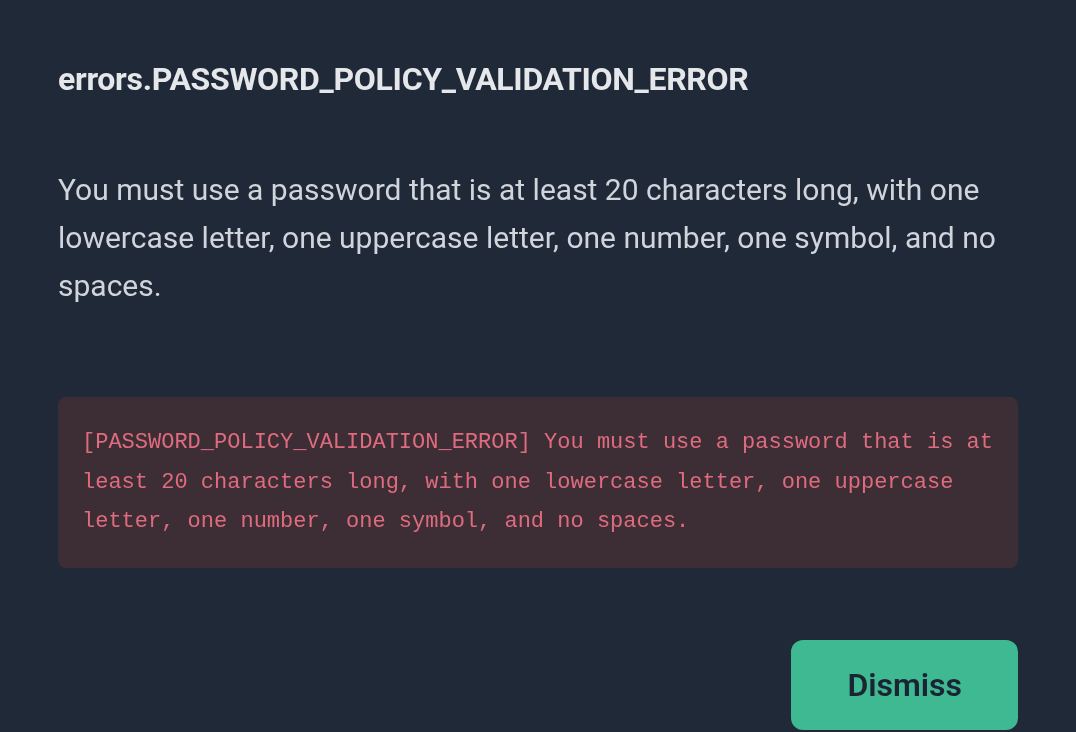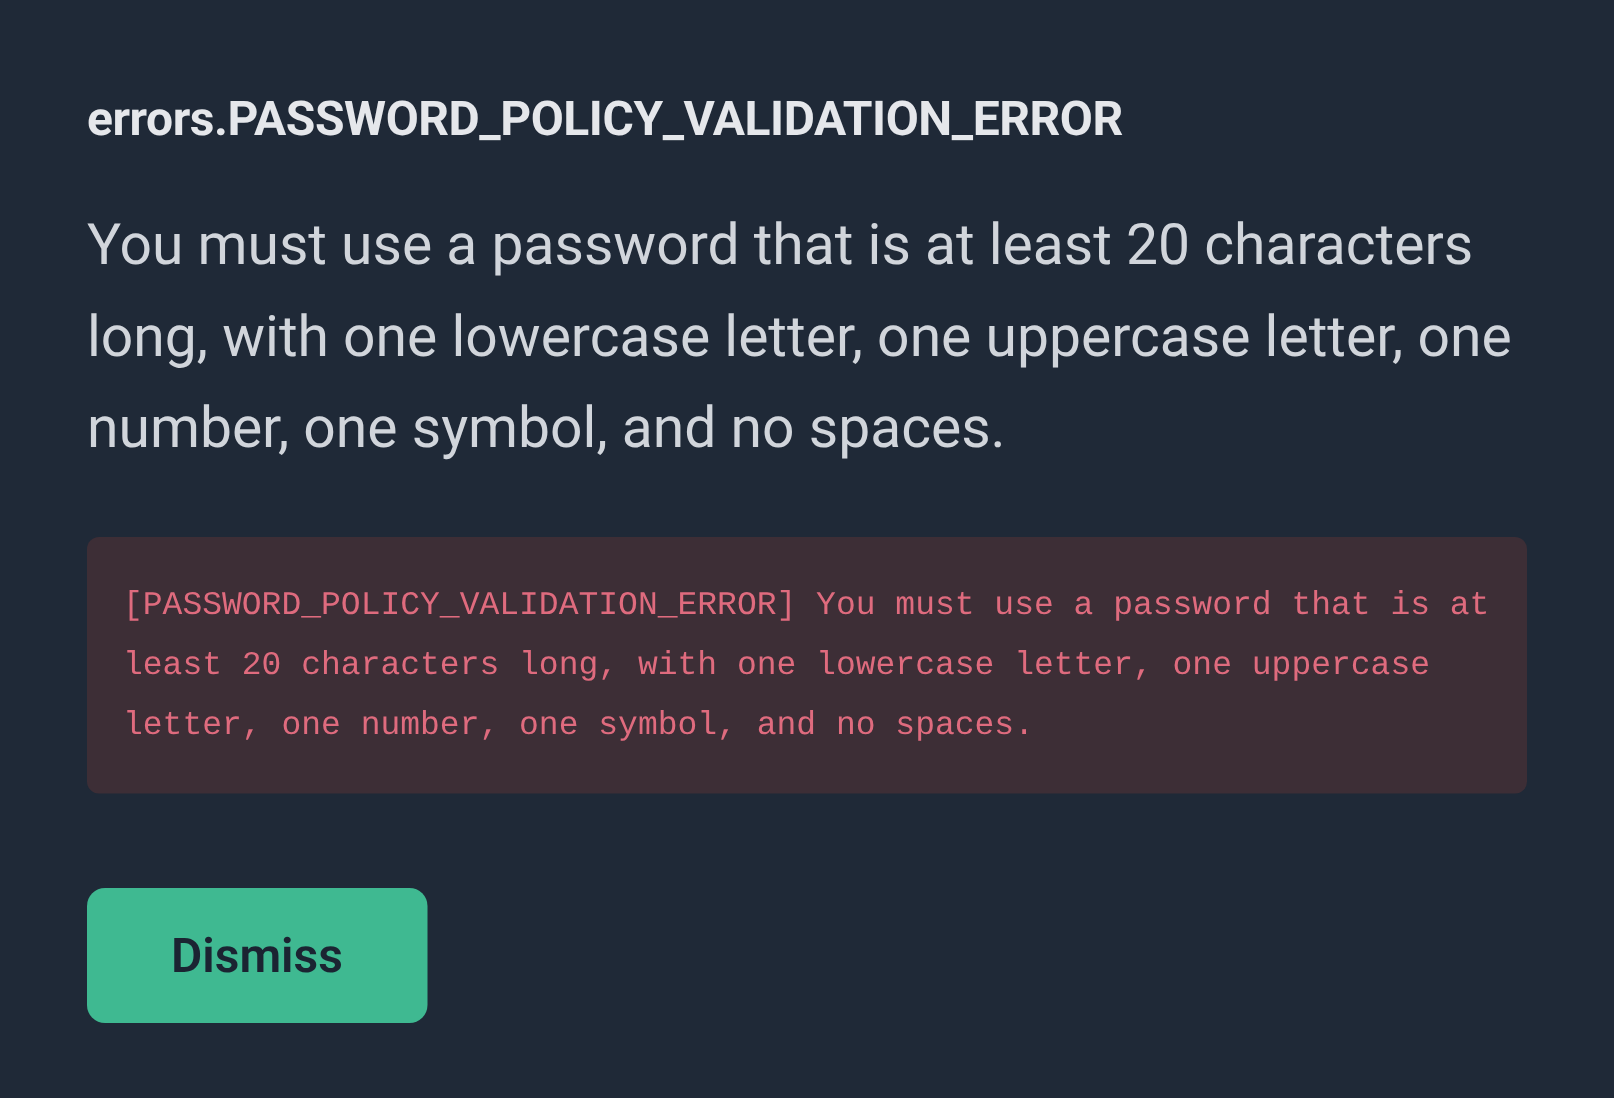--- a/index.html
+++ b/index.html
@@ -1,18 +1,19 @@
 <!DOCTYPE html>
 <html><head>
   <meta charset="utf-8">
   <style>
     * {
       margin: 0;
       padding: 0;
       box-sizing: border-box;
+      gap: 32px;
     }
     
     body {
       width: 1076px;
       height: 732px;
       background: #1f2937;
       font-family: -apple-system, BlinkMacSystemFont, "Segoe UI", Roboto, Helvetica, Arial, sans-serif;
       overflow: hidden;
     }
     
@@ -26,41 +27,41 @@
     .dialog-title {
       color: #e5e7eb;
       font-size: 32px;
       font-weight: 700;
       margin-bottom: 36px;
       letter-spacing: -0.3px;
     }
     
     .dialog-message {
       color: #d1d5db;
-      font-size: 38px;
+      font-size: 30px;
       line-height: 1.6;
-      margin-bottom: 42px;
+      margin-bottom: 55px;
       font-weight: 400;
     }
     
     .error-box {
       background: #3d2e36;
       border-radius: 8px;
       padding: 26px 24px;
       color: #df6b7e;
       font-family: "SFMono-Regular", Menlo, Consolas, "Liberation Mono", monospace;
       font-size: 22px;
       line-height: 1.8;
       word-wrap: break-word;
     }
     
     .button-row {
       margin-top: auto;
       display: flex;
-      justify-content: flex-start;
+      justify-content: flex-end;
       padding-top: 40px;
     }
     
     .dismiss-btn {
       background: #3fb991;
       color: #1b2432;
       border: none;
       border-radius: 12px;
       padding: 26px 56px;
       font-size: 32px;

